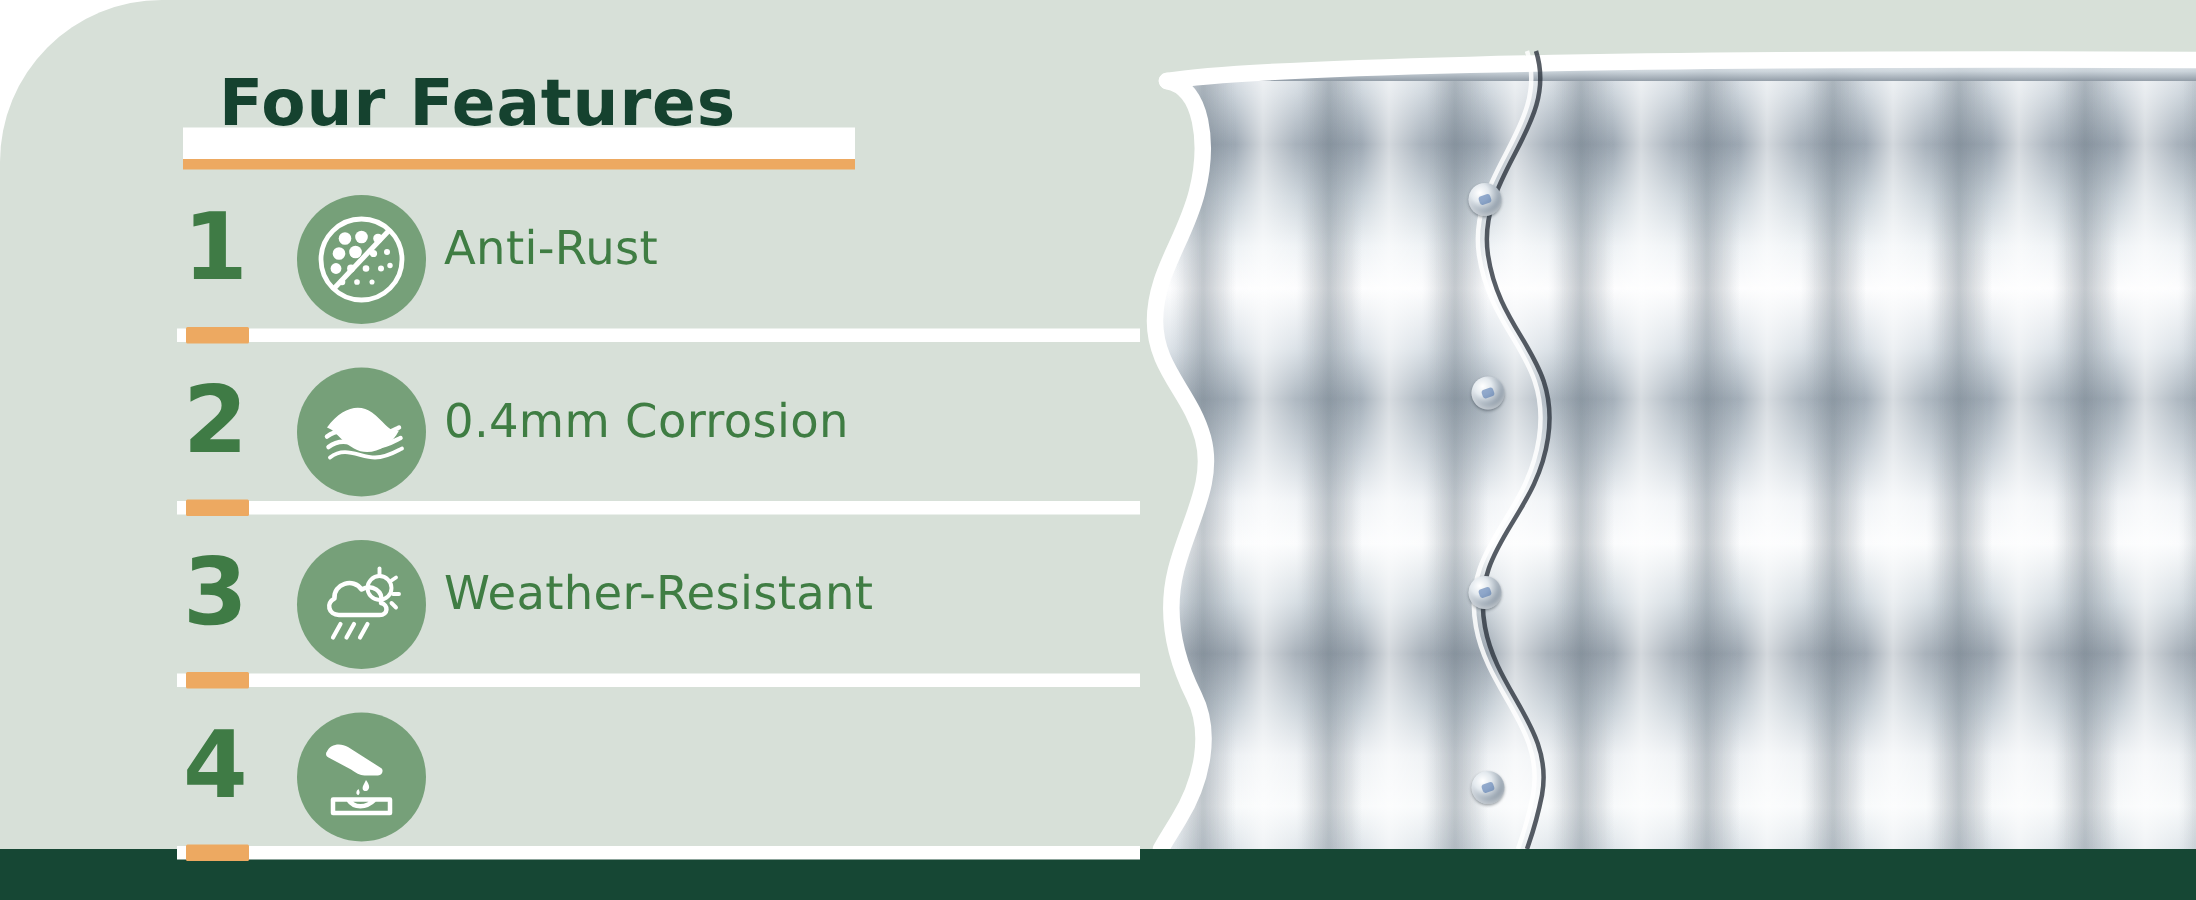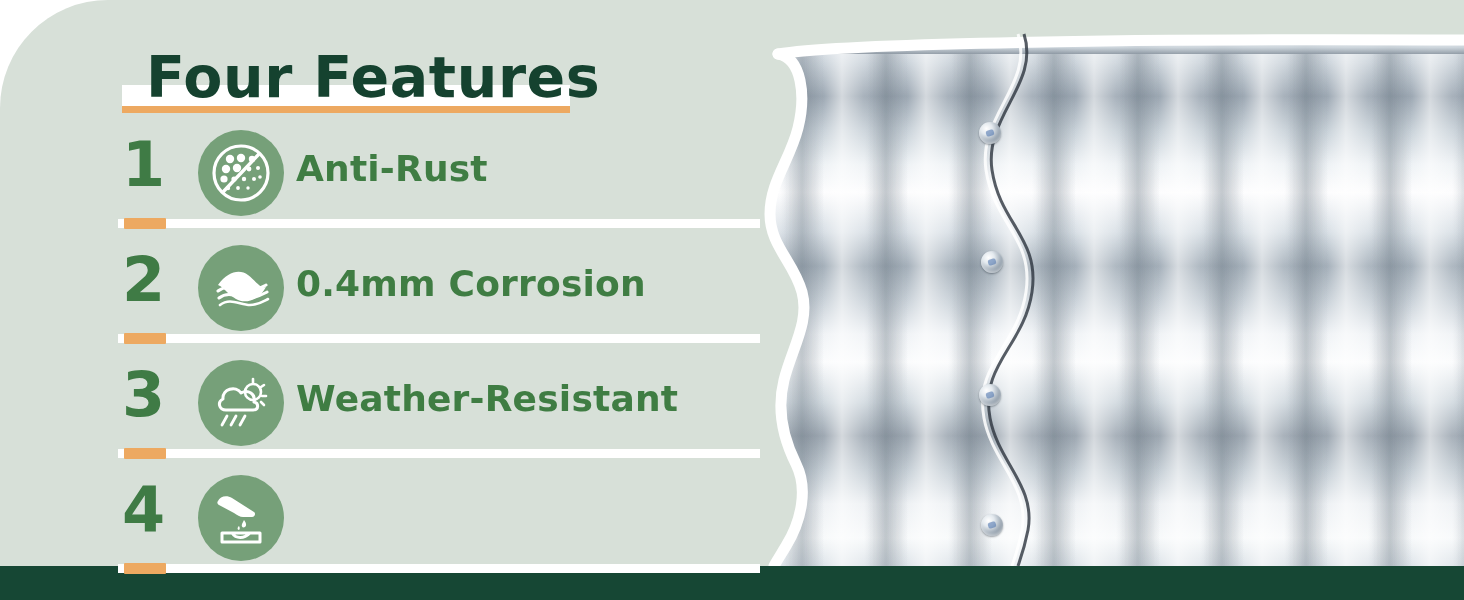--- a/index.html
+++ b/index.html
@@ -102,21 +102,21 @@
   .title-white-band {
     position:absolute; left:0; bottom:11px; width:448px; height:22px;
     background:#ffffff;
   }
   .title-underline {
     position:absolute; left:0; bottom:5px; width:448px; height:7px;
     background:#eda961;
   }
   .title-text {
     position:absolute; left:24px; top:0;
-    font-size:57px; font-weight:700; letter-spacing:.6px;
+    font-size:43px; font-weight:700; letter-spacing:.6px;
     color:#15422f;
     font-family:"DejaVu Sans", sans-serif;
     white-space:nowrap;
   }
 
   
   .rows { position:absolute; left:0; top:126px; width:760px; }
   .row { position:relative; height:115px; }
 
   .row-num {
@@ -141,21 +141,21 @@
   .row-icon {
     position:absolute; left:198px; top:4px;
     width:86px; height:86px; border-radius:50%;
     background:#76a079;
     display:flex; align-items:center; justify-content:center;
   }
   .row-icon svg { display:block; }
   .row-label {
     position:absolute; left:296px; top:22px;
     font-family:"DejaVu Sans", sans-serif;
-    font-size:36px; font-weight:700; letter-spacing:.2px;
+    font-size:31px; font-weight:400; letter-spacing:.2px;
     color:#3f7d43;
     white-space:nowrap;
   }
 
   
   .bottom-bar {
     position:absolute; left:0; top:566px; width:1464px; height:34px;
     background:#164734;
   }
 </style>

